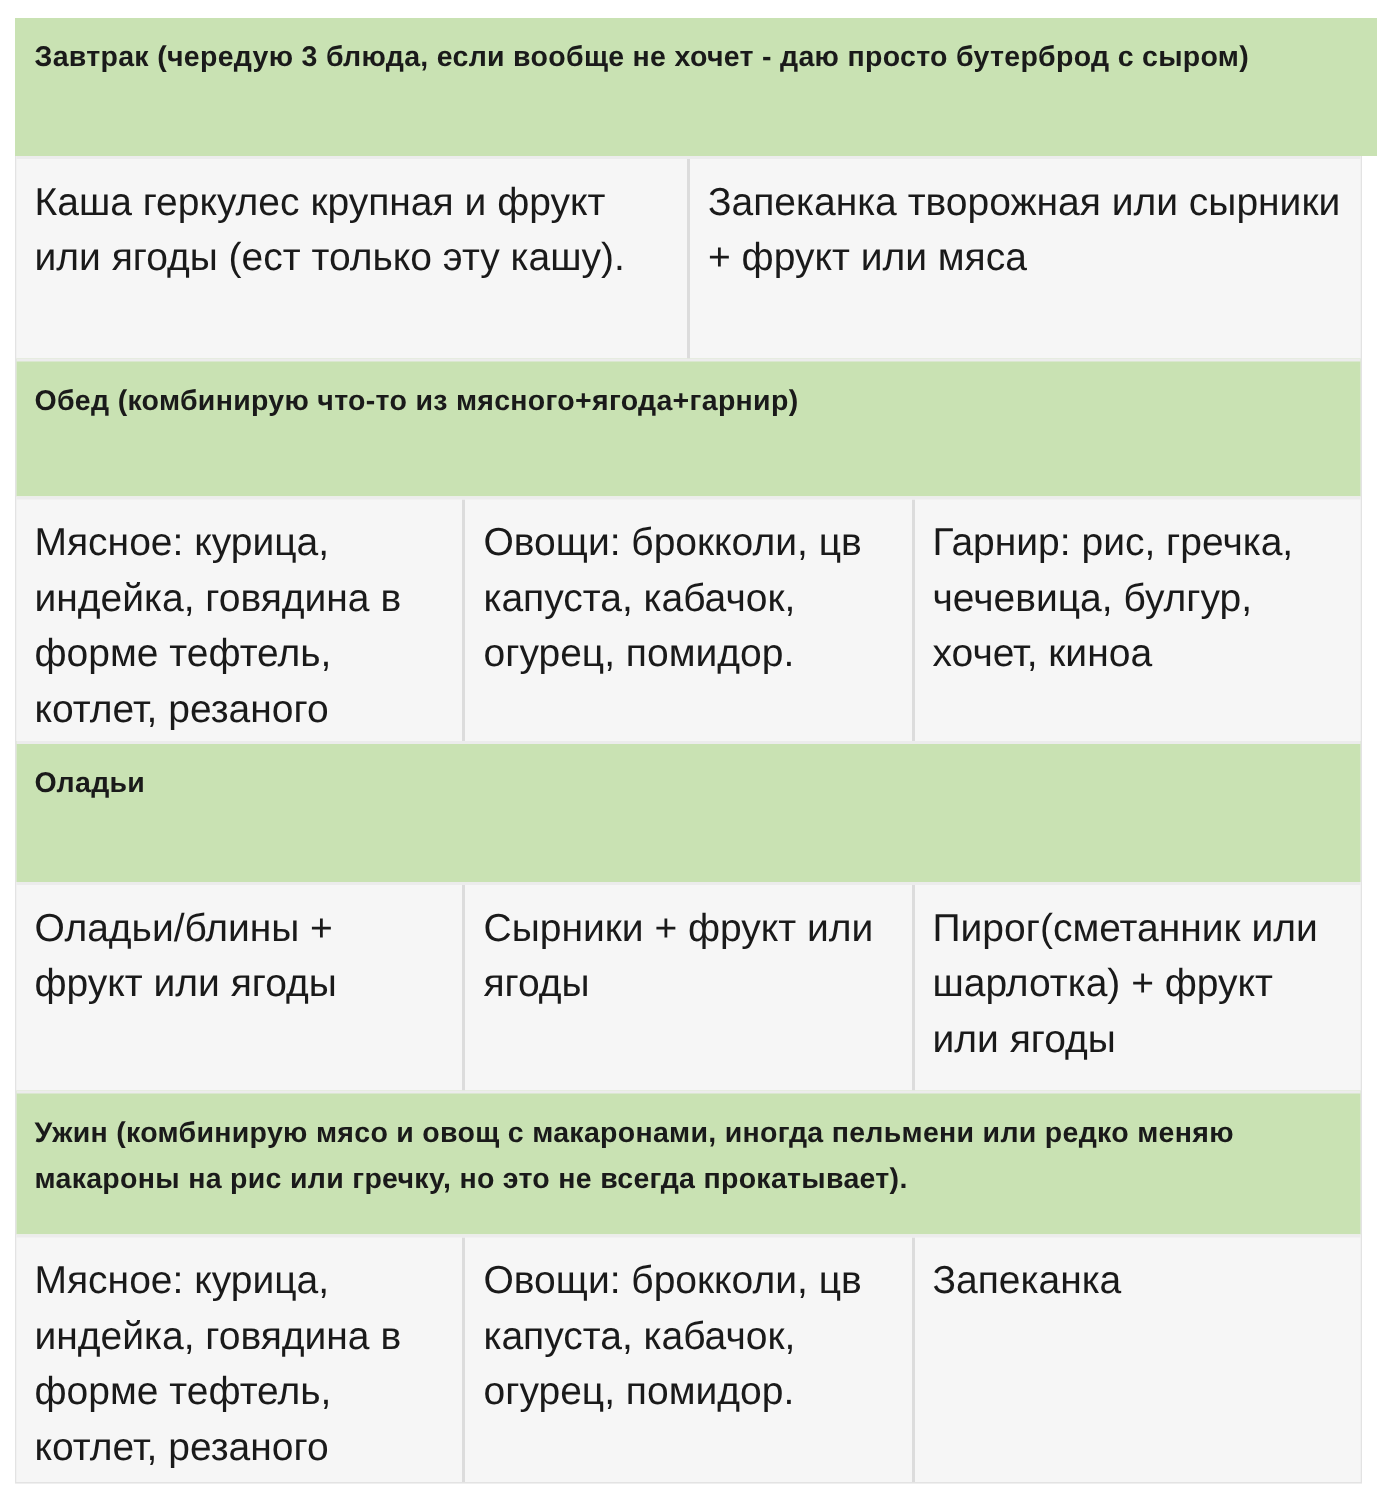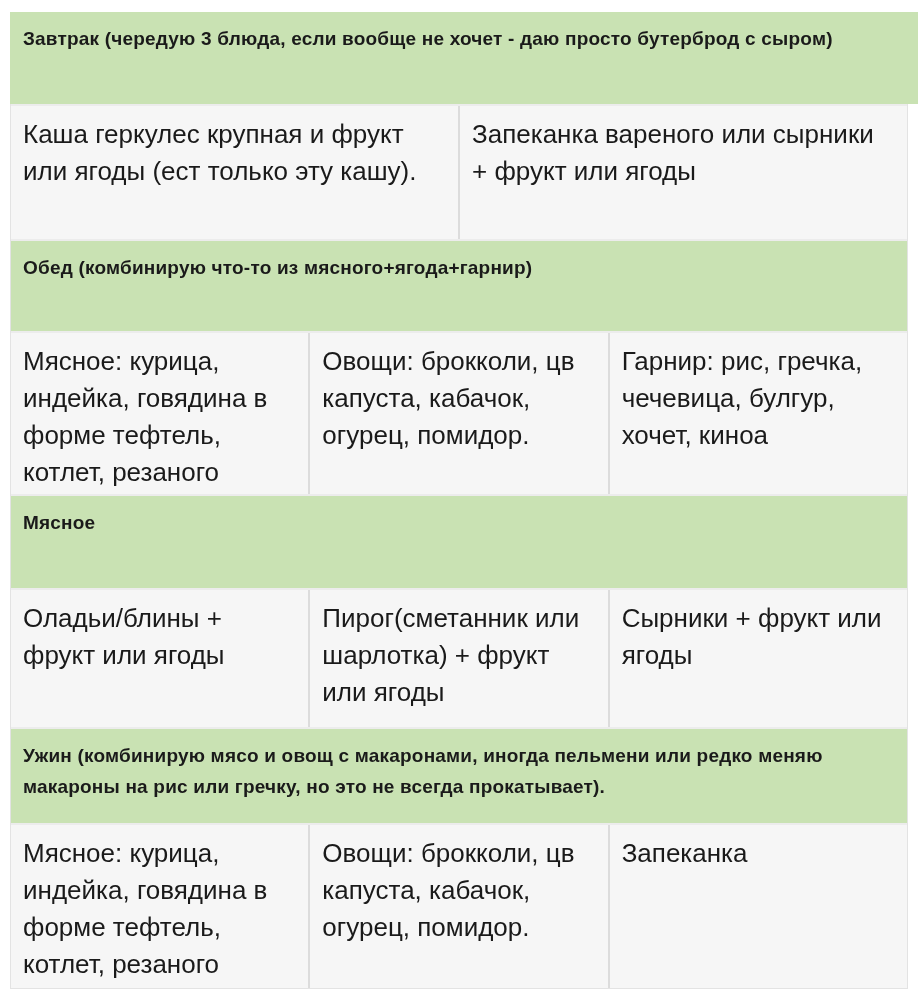--- a/index.html
+++ b/index.html
@@ -73,33 +73,33 @@
   .bod-3 { height: 165px; }
 </style>
 </head>
 <body>
 
 <div class="page">
   <div class="meal-table" id="meal-table">
       <div class="row header-row hdr-0 full-bleed"><span>Завтрак (чередую 3 блюда, если вообще не хочет - даю просто бутерброд с сыром)</span></div>
       <div class="row body-row bod-0">
         <div class="cell">Каша геркулес крупная и фрукт или ягоды (ест только эту кашу).</div>
-        <div class="cell">Запеканка вареного или сырники + фрукт или ягоды</div>
+        <div class="cell">Запеканка творожная или сырники + фрукт или мяса</div>
       </div>
       <div class="row header-row hdr-1"><span>Обед (комбинирую что-то из мясного+ягода+гарнир)</span></div>
       <div class="row body-row bod-1">
         <div class="cell">Мясное: курица, индейка, говядина в форме тефтель, котлет, резаного запеченного или вареного мяса)</div>
         <div class="cell">Овощи: брокколи, цв капуста, кабачок, огурец, помидор.</div>
         <div class="cell">Гарнир: рис, гречка, чечевица, булгур, хочет, киноа</div>
       </div>
-      <div class="row header-row hdr-2"><span>Мясное</span></div>
+      <div class="row header-row hdr-2"><span>Оладьи</span></div>
       <div class="row body-row bod-2">
         <div class="cell">Оладьи/блины + фрукт или ягоды</div>
+        <div class="cell">Сырники + фрукт или ягоды</div>
         <div class="cell">Пирог(сметанник или шарлотка) + фрукт или ягоды</div>
-        <div class="cell">Сырники + фрукт или ягоды</div>
       </div>
       <div class="row header-row hdr-3"><span>Ужин (комбинирую мясо и овощ с макаронами, иногда пельмени или редко меняю макароны на рис или гречку, но это не всегда прокатывает).</span></div>
       <div class="row body-row bod-3">
         <div class="cell">Мясное: курица, индейка, говядина в форме тефтель, котлет, резаного запеченного или вареного мяса)</div>
         <div class="cell">Овощи: брокколи, цв капуста, кабачок, огурец, помидор.</div>
         <div class="cell">Запеканка</div>
       </div>
     </div>
 </div>
 

